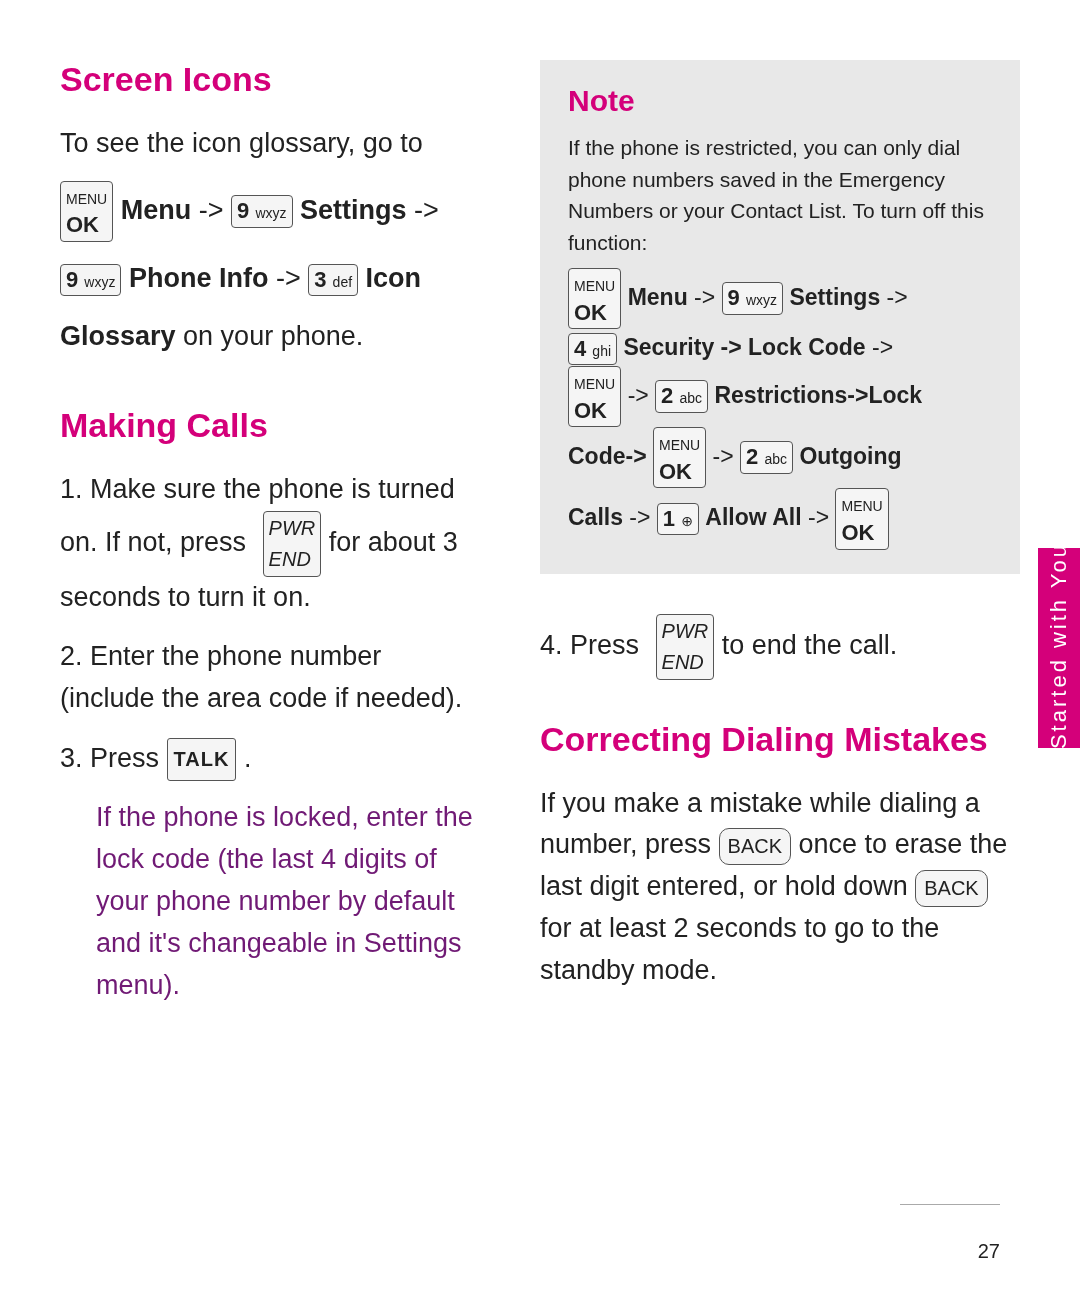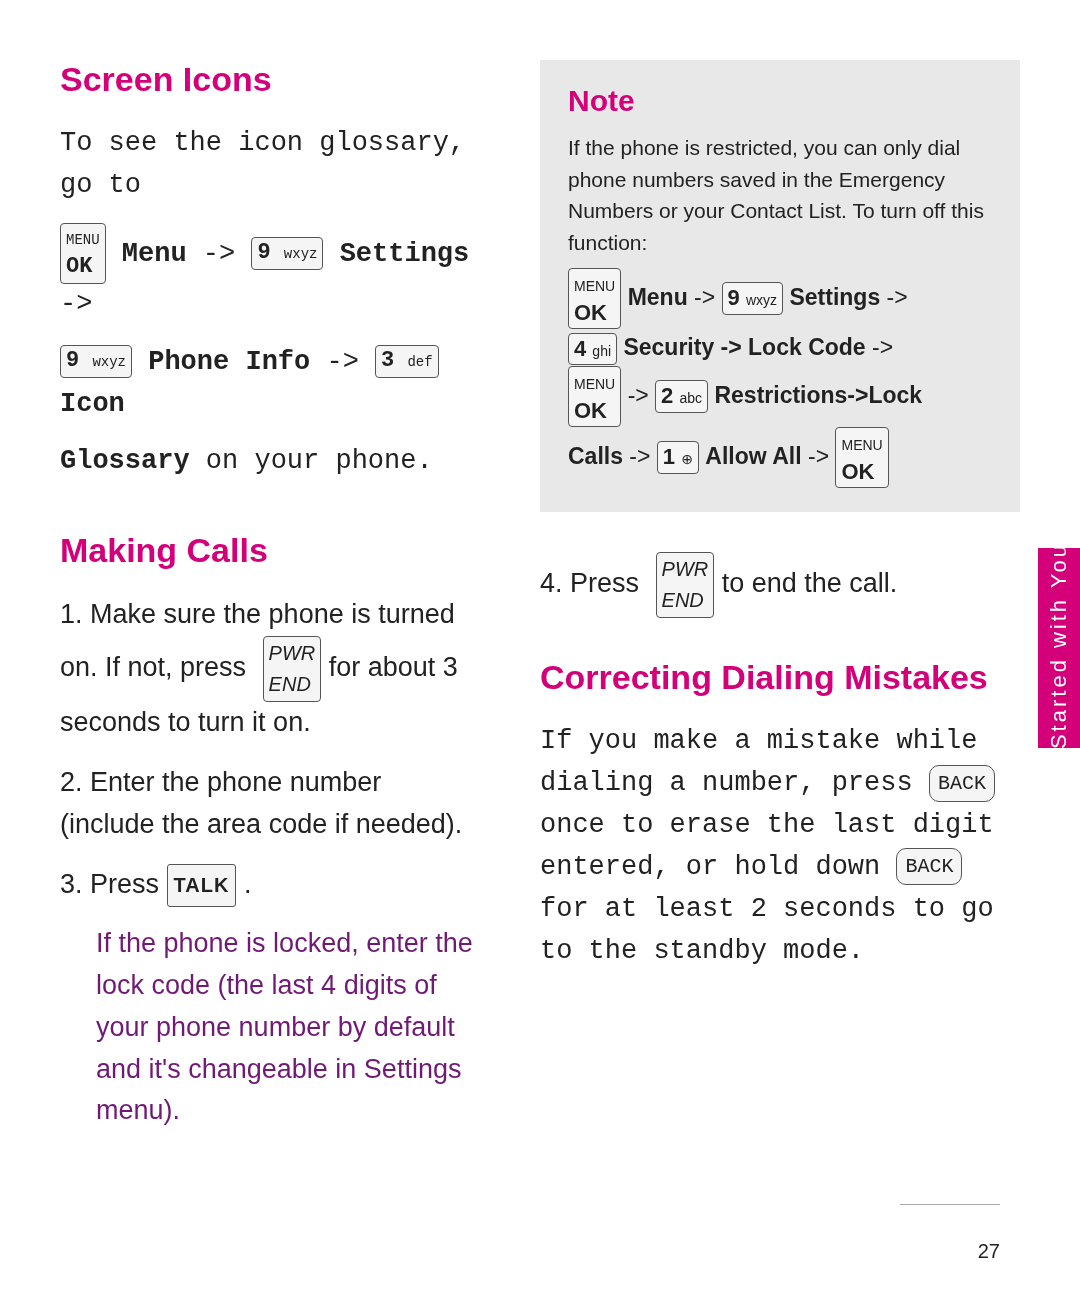--- a/index.html
+++ b/index.html
@@ -44,21 +44,20 @@
       font-size: 34px;
       font-weight: bold;
       margin-bottom: 24px;
     }
 
     .body-text {
       font-size: 27px;
       line-height: 1.55;
       color: #222;
       margin-bottom: 16px;
-      font-family: Liberation Mono, monospace;
     }
 
     .key-btn {
       display: inline-block;
       border: 1.5px solid #555;
       border-radius: 4px;
       padding: 1px 5px;
       font-size: 22px;
       font-weight: bold;
       background: #f5f5f5;
@@ -293,20 +292,27 @@
             <span class="key-btn">4 <span class="sub">ghi</span></span>
             <span> <strong>Security -&gt; Lock Code</strong> -&gt;</span>
           </p>
           <p>
             <span class="key-btn"><span class="sub">MENU</span><br>OK</span>
             <span> -&gt; </span>
             <span class="key-btn">2 <span class="sub">abc</span></span>
             <span> <strong>Restrictions-&gt;Lock</strong></span>
           </p>
           <p>
+            <span><strong>Code-&gt;</strong> </span>
+            <span class="key-btn"><span class="sub">MENU</span><br>OK</span>
+            <span> -&gt; </span>
+            <span class="key-btn">2 <span class="sub">abc</span></span>
+            <span> <strong>Outgoing</strong></span>
+          </p>
+          <p>
             <span><strong>Calls</strong> -&gt; </span>
             <span class="key-btn">1 <span class="sub">⊕</span></span>
             <span> <strong>Allow All</strong> -&gt; </span>
             <span class="key-btn"><span class="sub">MENU</span><br>OK</span>
           </p>
         </div>
       </div>
 
       <p class="press-end">
         <span>4. Press </span>

